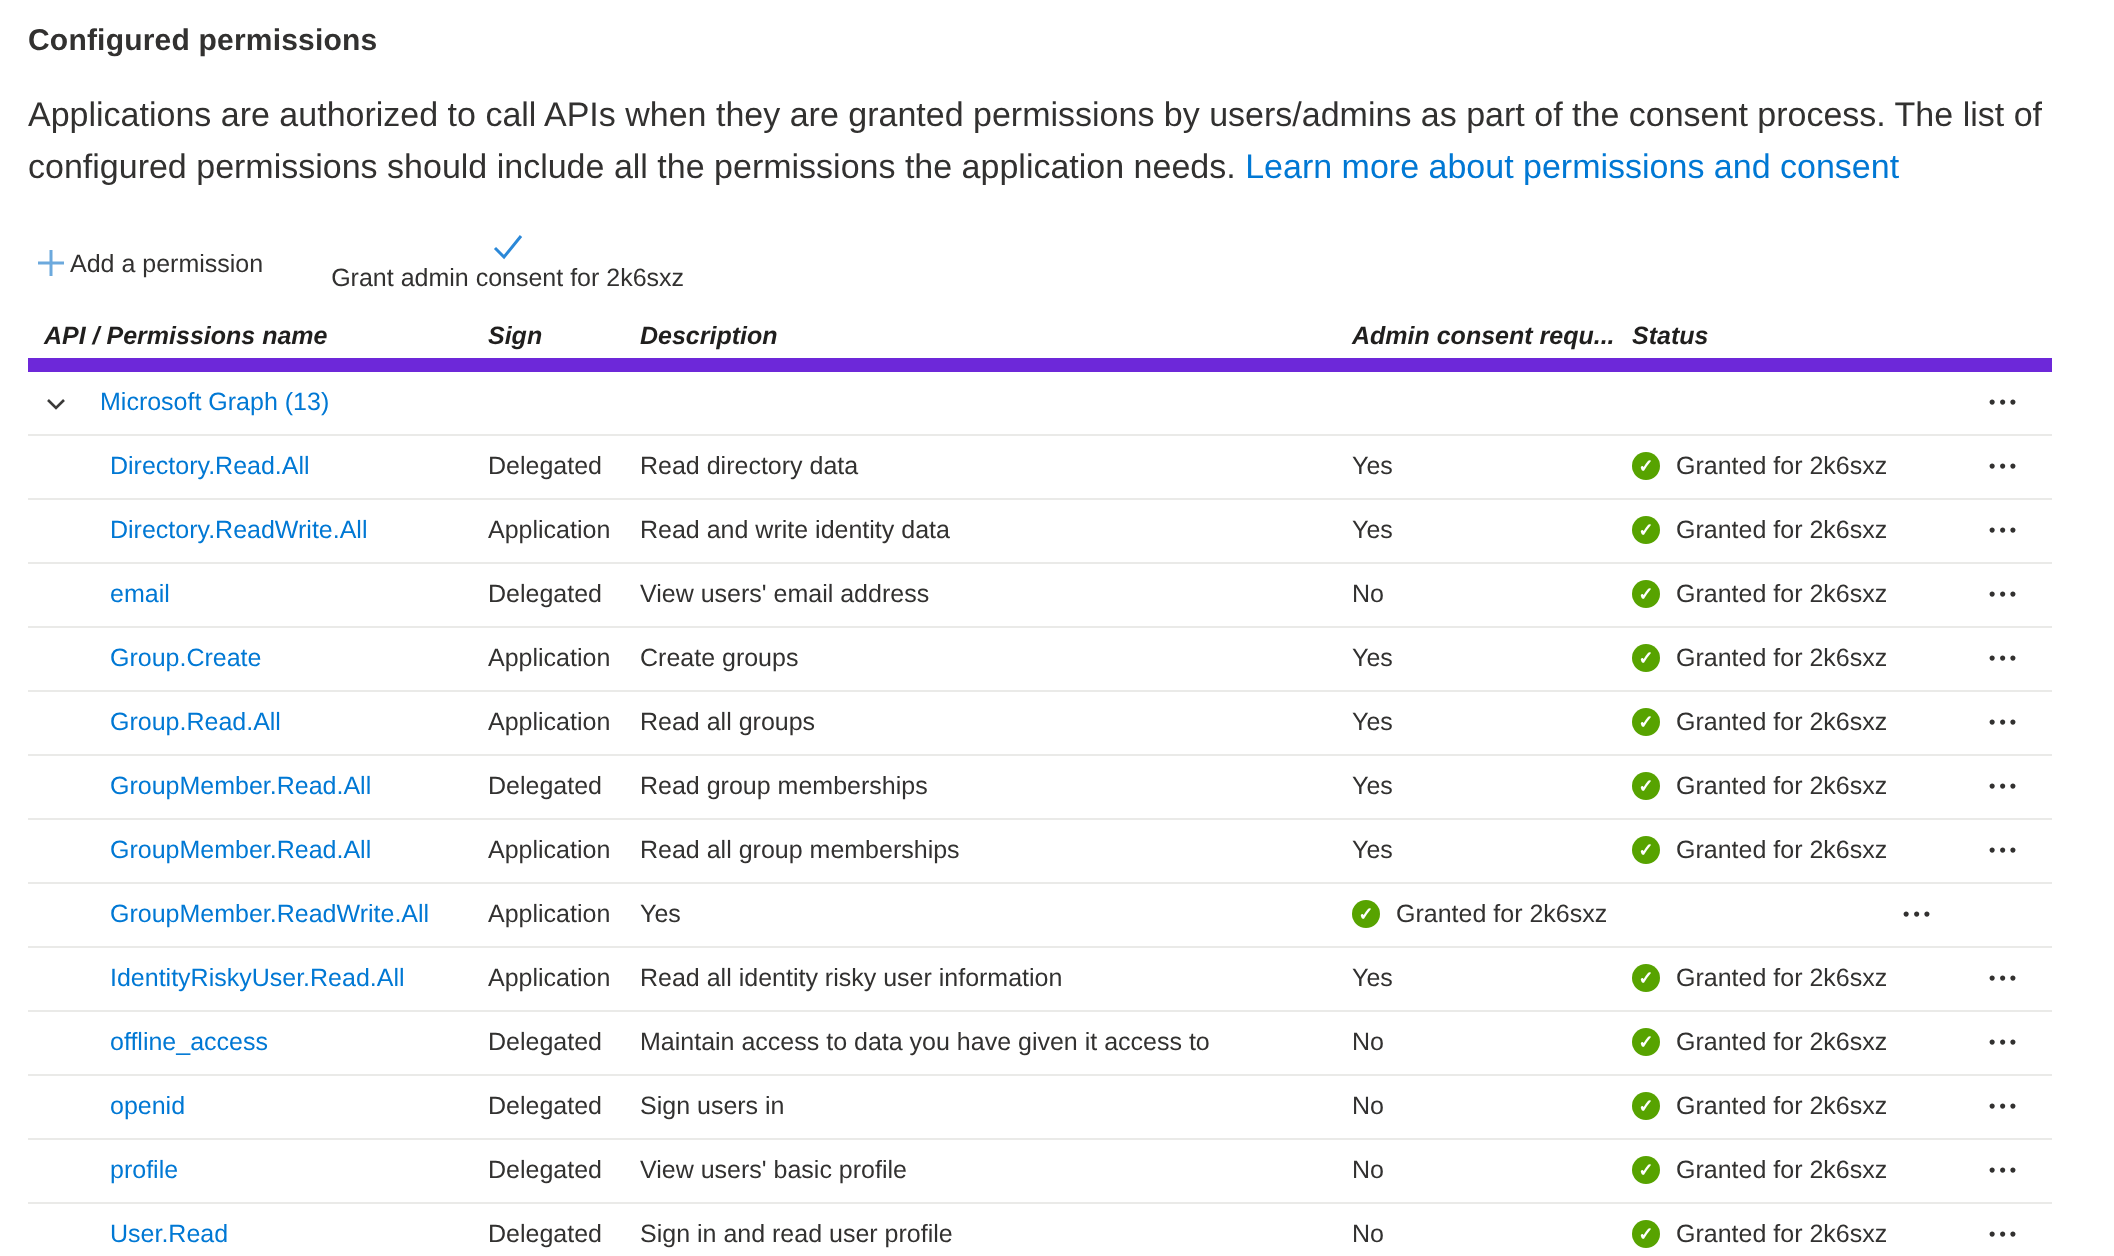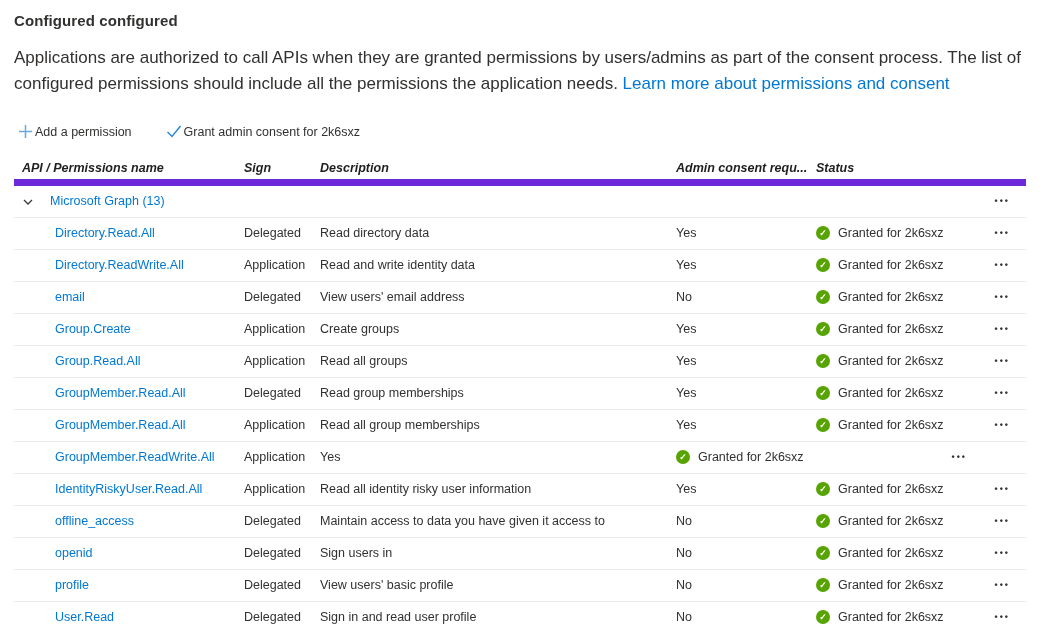--- a/index.html
+++ b/index.html
@@ -45,21 +45,21 @@
     align-items: center;
     gap: 2px;
     background: none;
     border: none;
     font-family: "Liberation Sans", sans-serif;
     font-size: 12.5px;
     color: #323130;
     cursor: pointer;
     padding: 2px 4px;
   }
-  .cmd-btn + .cmd-btn { margin-left: 26px; }
+  .cmd-btn + .cmd-btn { margin-left: 26px; flex-direction: column; }
   .cmd-icon { display: inline-flex; align-items: center; }
   
   .perm-table {
     margin-top: 14px;
     width: 1012px;
   }
   .trow {
     display: grid;
     grid-template-columns: 222px 76px 356px 140px 175px 1fr;
     align-items: center;
@@ -127,21 +127,21 @@
     font-weight: 700;
     padding: 2px 4px;
     line-height: 1;
   }
 </style>
 </head>
 <body>
 
 <div class="page">
 
-  <div class="page-title">Configured configured</div>
+  <div class="page-title">Configured permissions</div>
 
   <div class="description">
     <span>Applications are authorized to call APIs when they are granted permissions by users/admins as part of the consent process. The list of configured permissions should include all the permissions the application needs.</span>
     <a class="text-link">Learn more about permissions and consent</a>
   </div>
 
   <div class="toolbar">
     <button class="cmd-btn">
       <span class="cmd-icon">
         <svg width="15" height="15" viewBox="0 0 15 15">

